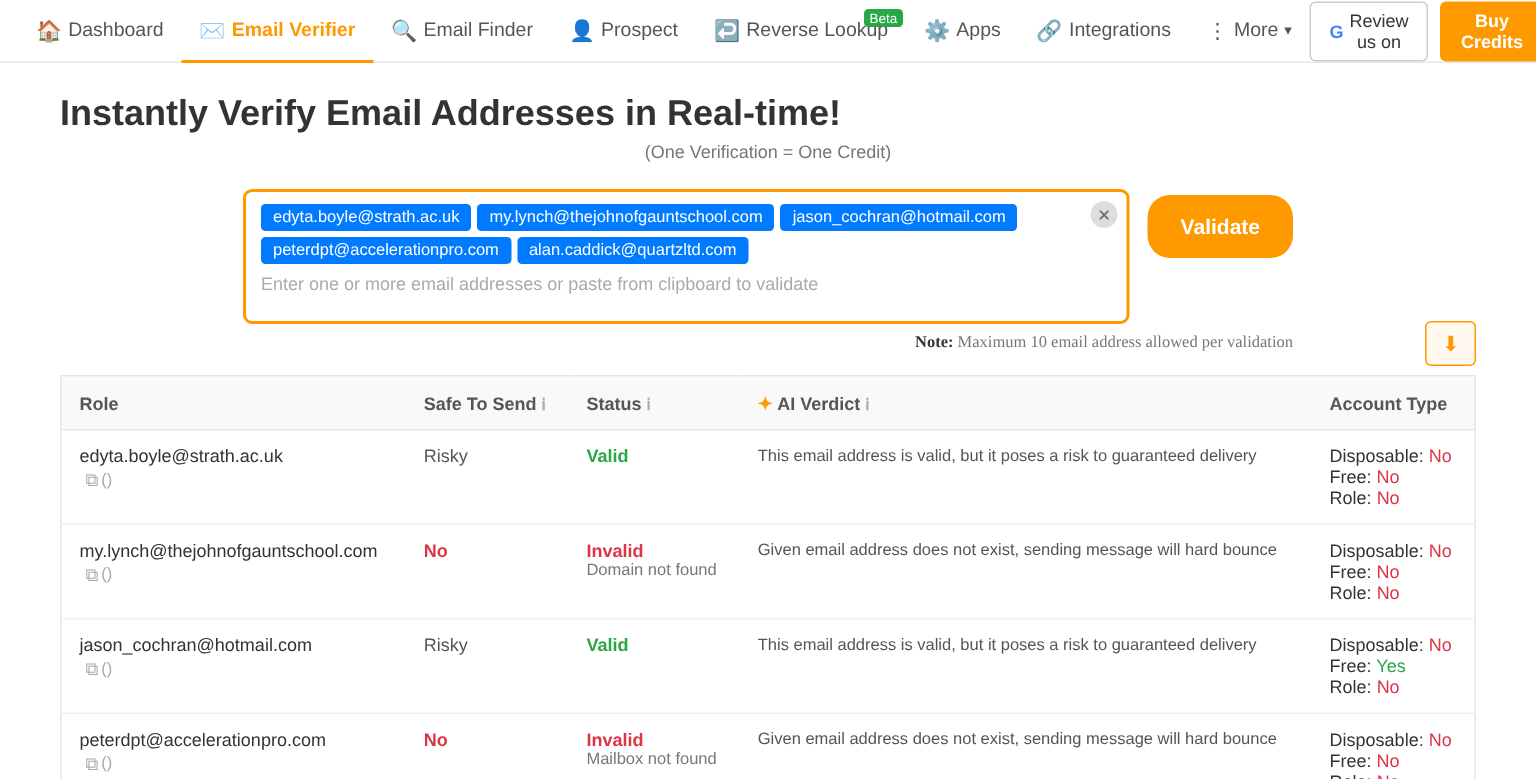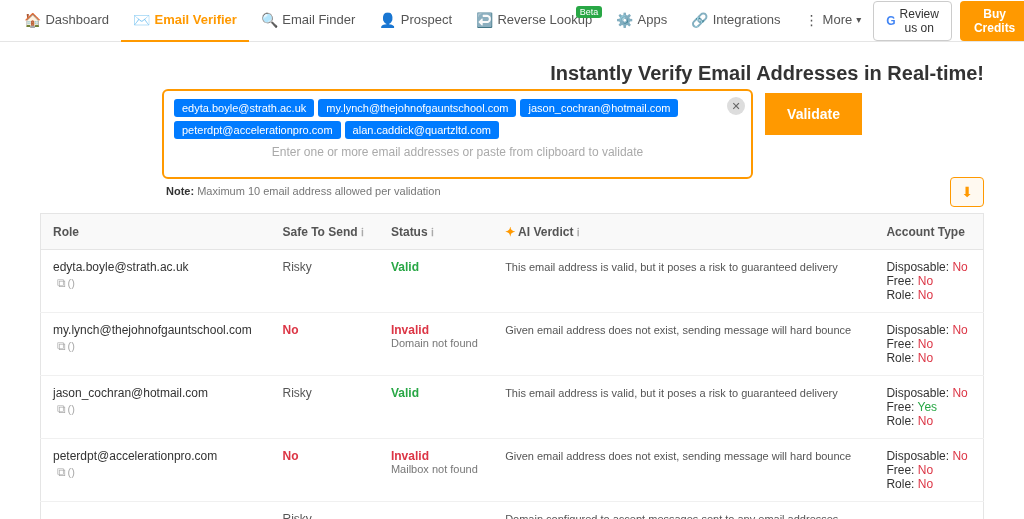--- a/index.html
+++ b/index.html
@@ -28,46 +28,46 @@
       border-radius: 4px; font-size: 12px; cursor: pointer; color: #333;
       display: flex; align-items: center; gap: 4px;
     }
     .btn-buy {
       background: #f90; color: #fff; border: none; padding: 6px 14px;
       border-radius: 4px; font-size: 12px; cursor: pointer; font-weight: bold;
     }
 
     
     .main { padding: 20px 40px; }
-    .page-title { text-align: right; font-size: 20px; font-weight: bold; color: #333; margin-bottom: 4px; }
+    .page-title { text-align: left; font-size: 24px; font-weight: bold; color: #333; margin-bottom: 4px; }
     .page-subtitle { text-align: center; font-size: 12px; color: #777; margin-bottom: 18px; }
 
     
     .input-area-wrapper { display: flex; align-items: flex-start; gap: 12px; max-width: 700px; margin: 0 auto 6px; }
     .input-box {
       flex: 1; border: 2px solid #f90; border-radius: 6px; padding: 8px 10px;
       min-height: 90px; position: relative; background: #fff;
     }
     .tags-row { display: flex; flex-wrap: wrap; gap: 4px; margin-bottom: 6px; }
     .tag {
       background: #007bff; color: #fff; padding: 3px 8px; border-radius: 3px;
       font-size: 11px; display: flex; align-items: center; gap: 4px;
     }
-    .input-placeholder { font-size: 12px; color: #aaa; text-align: center; }
+    .input-placeholder { font-size: 12px; color: #aaa; }
     .clear-btn {
       position: absolute; right: 6px; top: 6px; background: #ddd; border: none;
       border-radius: 50%; width: 18px; height: 18px; font-size: 11px; cursor: pointer;
       display: flex; align-items: center; justify-content: center; color: #666;
     }
     .validate-btn {
       background: #f90; color: #fff; border: none; padding: 10px 22px;
-      border-radius: 0; font-size: 14px; font-weight: bold; cursor: pointer;
+      border-radius: 15px; font-size: 14px; font-weight: bold; cursor: pointer;
       height: 42px; white-space: nowrap; align-self: flex-start; margin-top: 4px;
     }
-    .note-text { font-size: 11px; color: #777; max-width: 700px; margin: 0 auto 16px; text-align: left; padding-left: 4px; }
+    .note-text { font-size: 11px; color: #777; max-width: 700px; margin: 0 auto 16px; text-align: right; padding-left: 4px; font-family: Liberation Serif, serif; }
     .note-text strong { color: #333; }
 
     
     .table-wrapper { position: relative; }
     .download-btn {
       position: absolute; right: 0; top: -36px; background: #fff9f0;
       border: 1px solid #f90; color: #f90; padding: 6px 10px;
       border-radius: 4px; cursor: pointer; font-size: 14px;
     }
     table { width: 100%; border-collapse: collapse; border: 1px solid #e5e5e5; }
@@ -141,20 +141,21 @@
     <button class="btn-review">
       <span style="color:#4285F4;font-weight:bold;">G</span>
       <span>Review us on</span>
     </button>
     <button class="btn-buy">Buy Credits</button>
   </div>
 </nav>
 
 <div class="main">
   <h1 class="page-title">Instantly Verify Email Addresses in Real-time!</h1>
+  <p class="page-subtitle">(One Verification = One Credit)</p>
 
   <div class="input-area-wrapper">
     <div class="input-box">
       <div class="tags-row">
         <span class="tag">
           <span>edyta.boyle@strath.ac.uk</span>
         </span>
         <span class="tag">
           <span>my.lynch@thejohnofgauntschool.com</span>
         </span>

